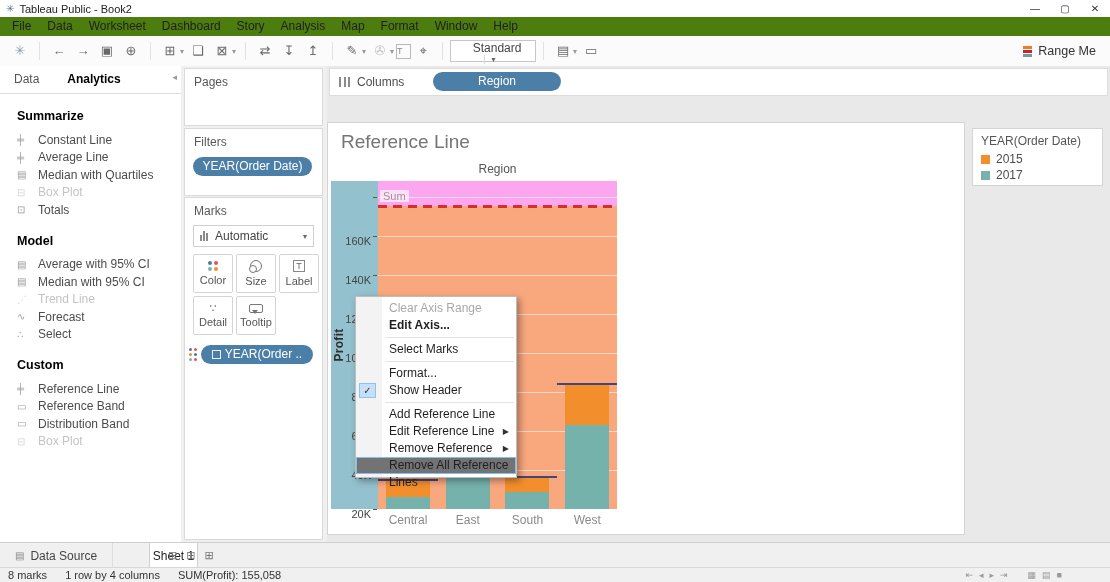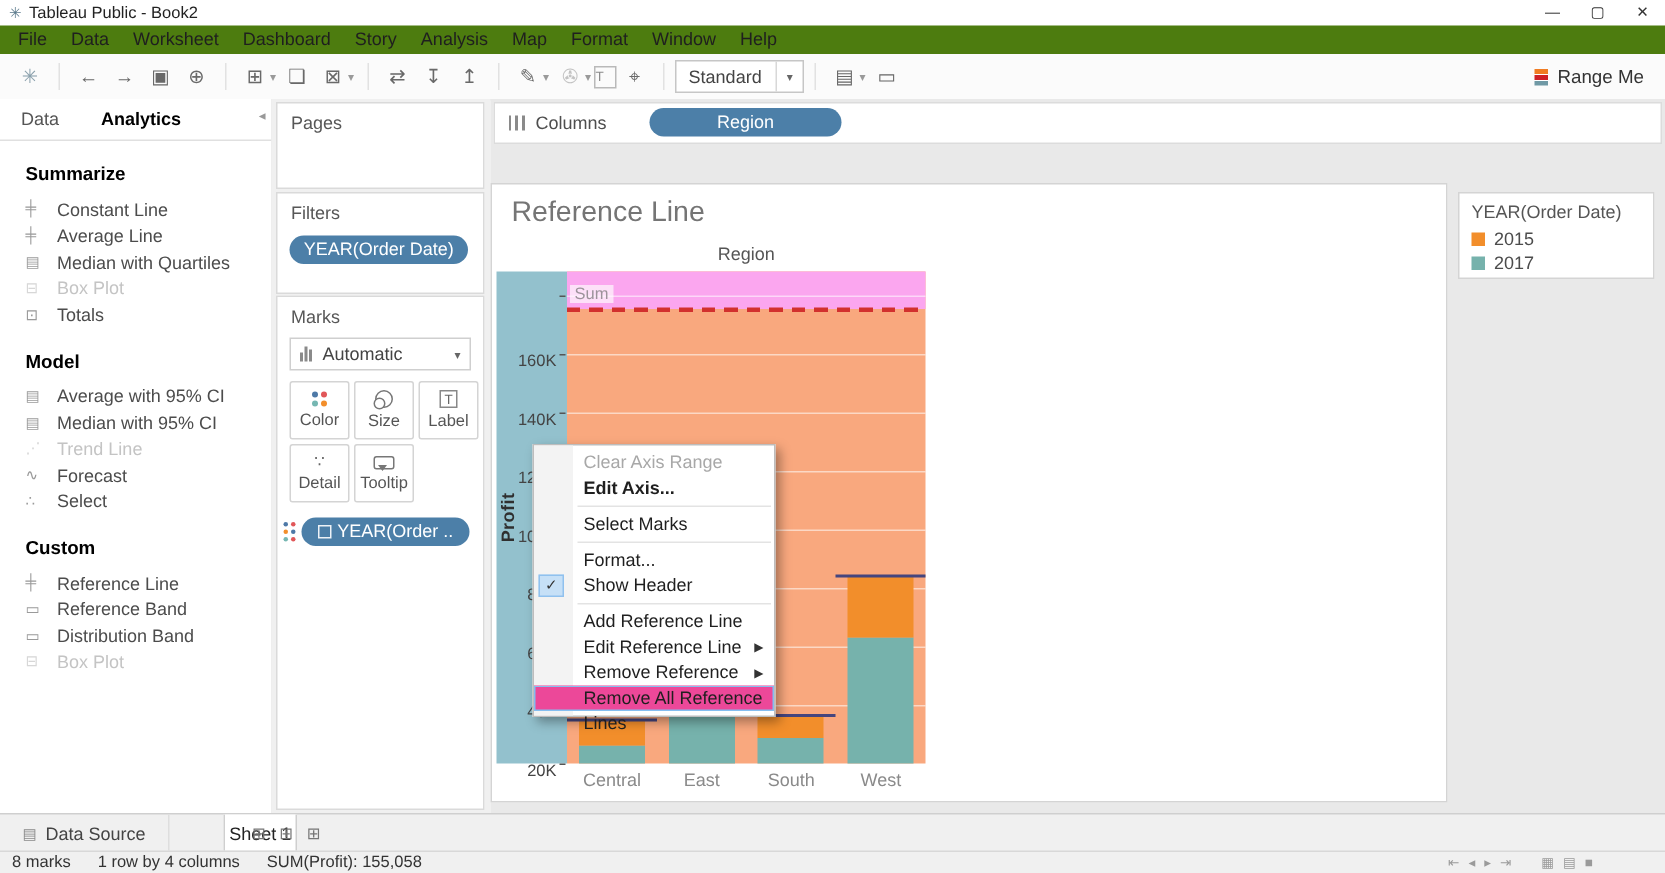--- a/index.html
+++ b/index.html
@@ -15,21 +15,21 @@
   .menubar{position:absolute;left:0;top:17px;right:0;height:19px;background:#4d7c0f;display:flex;align-items:center;padding-left:4px;}
   .menu-item{padding:0 8px;color:#1f1f1f;line-height:19px;}
   
   .toolbar{position:absolute;left:0;top:36px;right:0;height:30px;background:#fbfbfb;border-bottom:1px solid #e9e9e9;display:flex;align-items:center;}
   .tbtn{min-width:24px;text-align:center;color:#696969;font-size:13px;line-height:22px;}
   .tbtn.dim{color:#c3c3c3;}
   .tlogo{color:#8aa0ac;margin-left:8px;}
   .tsep{width:1px;height:18px;background:#e2e2e2;margin:0 7px;}
   .tcaret{font-size:8px;color:#9a9a9a;margin:0 2px 0 -2px;}
   .tbox{display:inline-block;width:13px;height:13px;border:1px solid #b9b9b9;font-size:9px;line-height:12px;color:#8b8b8b;}
-  .fit-select{width:84px;height:20px;border:1px solid #c6c6c6;background:#fff;display:flex;align-items:center;color:#444;}
+  .fit-select{width:84px;height:20px;border:1px solid #c6c6c6;background:#fff;display:flex;align-items:center;color:#444;flex-direction:column;}
   .fit-select .txt{padding-left:8px;flex:1;}
   .caretbox{width:17px;height:100%;border-left:1px solid #d8d8d8;display:flex;align-items:center;justify-content:center;font-size:8px;color:#666;}
   .showme{margin-left:auto;margin-right:14px;display:flex;align-items:center;gap:6px;color:#333;font-size:12.5px;}
   .showme-ic{width:9px;height:11px;background:linear-gradient(#f07c23 0 3px,#fff 3px 4px,#ce2026 4px 7px,#fff 7px 8px,#7099a5 8px 11px);}
   
   .sidebar{position:absolute;left:0;top:66px;width:181px;bottom:39px;background:#fff;border-right:1px solid #d9d9d9;}
   .side-tabs{height:27px;border-bottom:1px solid #e0e0e0;display:flex;align-items:center;position:relative;}
   .side-tab{padding:0 14px;color:#555;line-height:27px;}
   .side-tab.active{font-weight:bold;color:#000;}
   .collapse-ic{position:absolute;right:4px;top:6px;font-size:9px;color:#999;}
@@ -99,21 +99,21 @@
   .legend-title{padding:5px 0 3px 8px;color:#555;}
   .legend-item{display:flex;align-items:center;gap:6px;padding:1px 0 1px 8px;color:#4c4c4c;}
   .swatch{width:9px;height:9px;}
   
   .context-menu{position:absolute;left:355px;top:296px;width:160px;background:#fff;border:1px solid #bdbdbd;
       box-shadow:3px 3px 7px rgba(0,0,0,.35);z-index:60;padding:3px 0;}
   .context-menu::before{content:"";position:absolute;left:0;top:0;bottom:0;width:26px;background:#f3f3f3;}
   .cm-item{position:relative;height:17px;line-height:17px;padding-left:33px;color:#1f1f1f;}
   .cm-item.bold .cm-label{font-weight:bold;}
   .cm-item.disabled{color:#a8a8a8;}
-  .cm-item.hl{background:#ec4899;box-shadow:inset 0 0 0 1px #84bef0;}
+  .cm-item.hl{background:#737373;box-shadow:inset 0 0 0 1px #84bef0;}
   .cm-check{position:absolute;left:3px;top:1px;width:17px;height:15px;background:#c6e0f7;border:1px solid #90c1ee;box-sizing:border-box;
       font-size:10px;line-height:13px;text-align:center;color:#333;}
   .cm-sub{position:absolute;right:7px;top:0;font-size:8px;color:#333;}
   .cm-sep{height:1px;background:#e3e3e3;margin:3px 2px 3px 29px;position:relative;}
   
   .tabsbar{position:absolute;left:0;right:0;bottom:14px;height:25px;background:#f0f0f0;border-top:1px solid #cfcfcf;}
   .ds-tab{position:absolute;left:0;top:0;bottom:0;width:112px;display:flex;align-items:center;justify-content:center;gap:6px;color:#444;border-right:1px solid #dedede;}
   .ds-ic{color:#8a8a8a;font-size:10px;}
   .sheet-tab{position:absolute;left:113px;top:0;bottom:0;width:47px;background:#fff;border-left:1px solid #cfcfcf;border-right:1px solid #cfcfcf;
       display:flex;align-items:center;justify-content:center;color:#222;margin-left:36px;}

